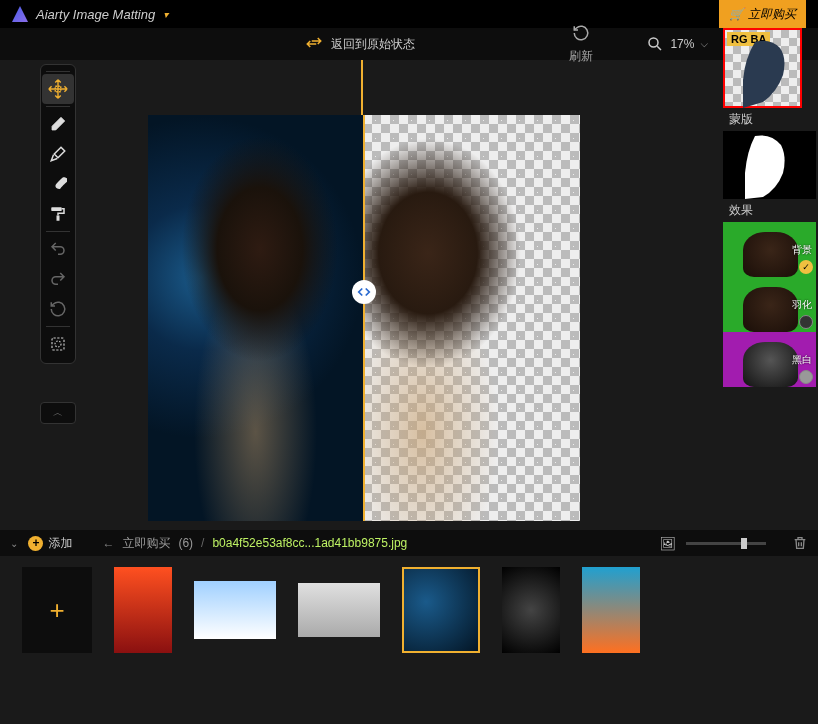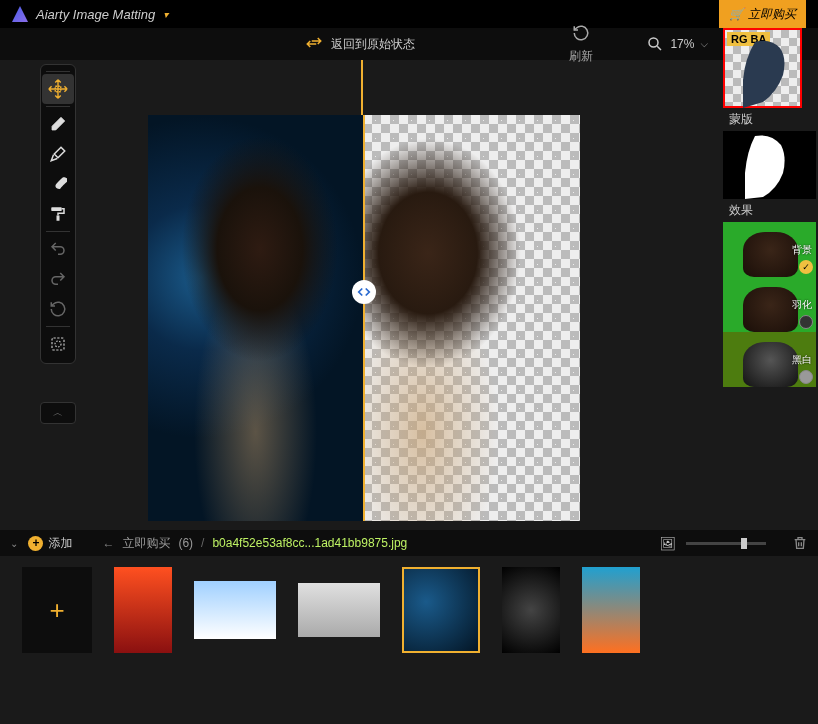--- a/index.html
+++ b/index.html
@@ -406,21 +406,21 @@
         radial-gradient(ellipse 46% 56% at 36% 78%, rgba(200,160,110,0.6), transparent 66%);
     }
     .effect-person {
       position: absolute;
       left: 20px; top: 10px;
       width: 55px; height: 45px;
       background: radial-gradient(ellipse at 50% 40%, #3a2518, #1a0e08);
       border-radius: 40% 40% 20% 20%;
     }
     .effect-bw .effect-person { background: radial-gradient(ellipse at 50% 40%, #555, #111); }
-    .effect-bw { background: #4d7c0f; }
+    .effect-bw { background: #a21caf; }
   </style>
 </head>
 <body>
 
 <div class="titlebar">
   <div class="titlebar-left">
     <div class="logo"></div>
     <span>Aiarty Image Matting</span>
     <span class="chevron-down">▾</span>
   </div>

